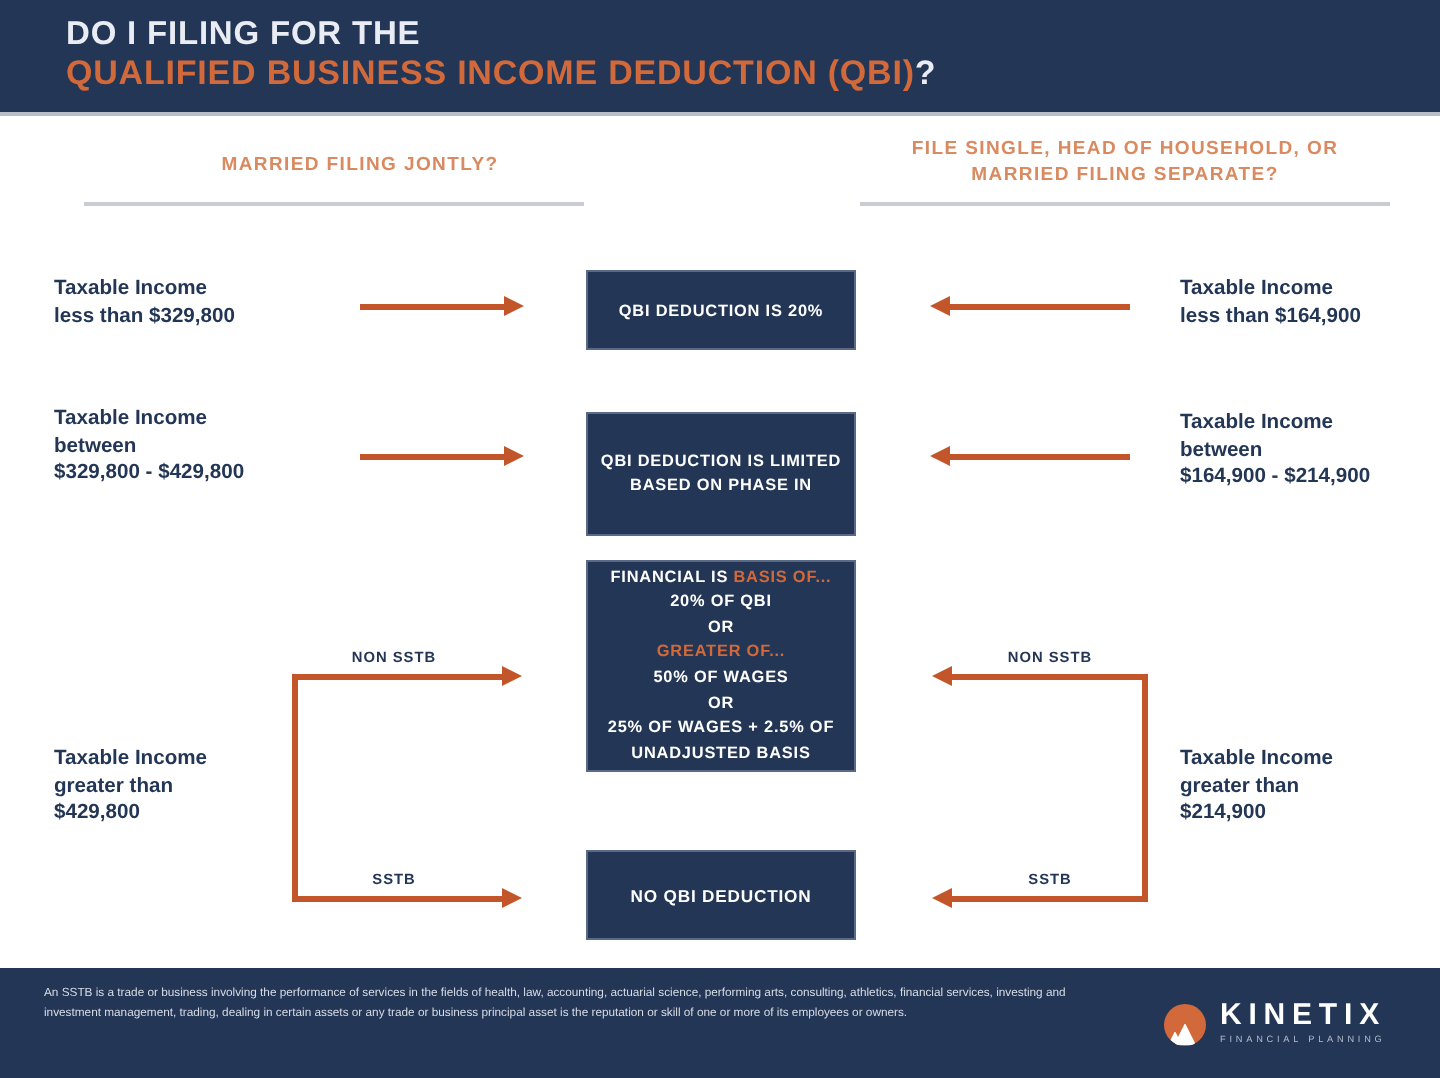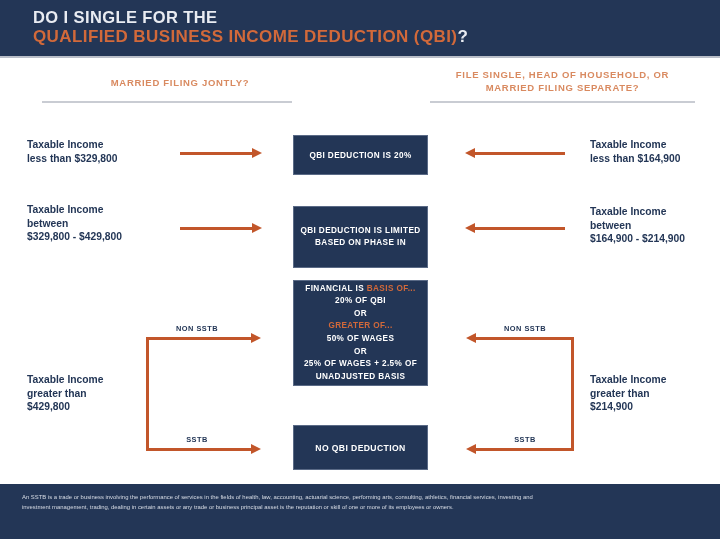--- a/index.html
+++ b/index.html
@@ -200,21 +200,21 @@
     color: #b5bdcc; line-height: 8px; margin-top: 1px;
   }
 </style>
 </head>
 <body>
 
 <div id="page">
 
   <div class="header">
     <div class="header-inner">
-      <div class="title-line1">DO I SINGLE FOR THE</div>
+      <div class="title-line1">DO I FILING FOR THE</div>
       <div class="title-line2">
         <span>QUALIFIED BUSINESS INCOME DEDUCTION (QBI)</span><span class="qmark">?</span>
       </div>
     </div>
   </div>
   <div class="header-rule"></div>
 
   <div class="col-head left">MARRIED FILING JONTLY?</div>
   <div class="head-underline left"></div>
 
@@ -302,14 +302,21 @@
     <span class="row">UNADJUSTED BASIS</span>
   </div>
 
   <div class="cbox cbox-4">
     <span>NO QBI DEDUCTION</span>
   </div>
 
   <div class="footer">
     <div class="footer-disclaimer">An SSTB is a trade or business involving the performance of services in the fields of health, law, accounting, actuarial science, performing arts, consulting, athletics, financial services, investing and investment management, trading, dealing in certain assets or any trade or business principal asset is the reputation or skill of one or more of its employees or owners.</div>
   </div>
+  <div class="logo-wrap">
+    <div class="logo-mark"></div>
+    <div class="logo-text">
+      <div class="logo-name">KINETIX</div>
+      <div class="logo-sub">FINANCIAL PLANNING</div>
+    </div>
+  </div>
 
 </div>
 
 </body></html>

